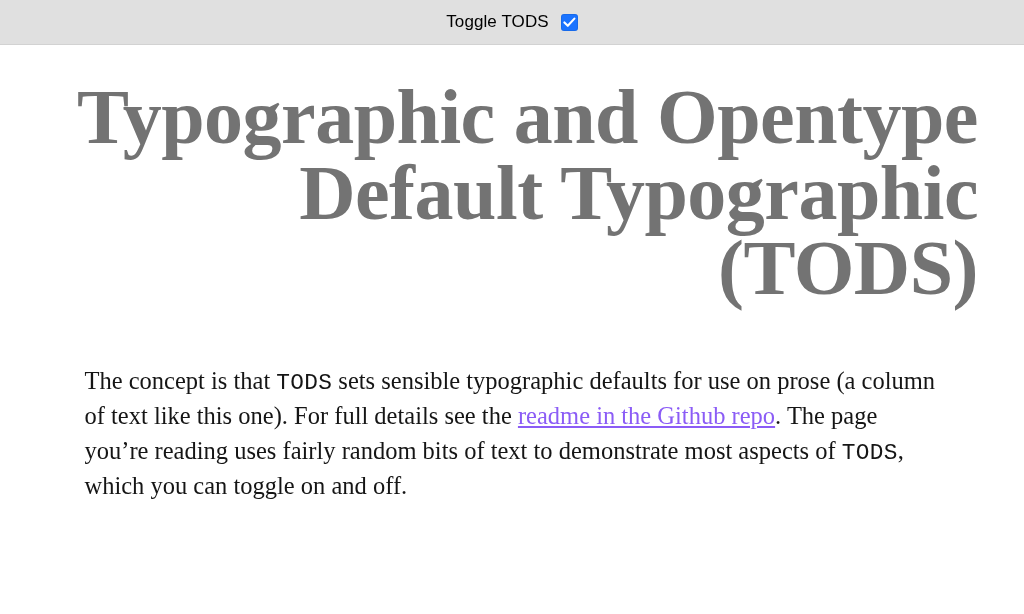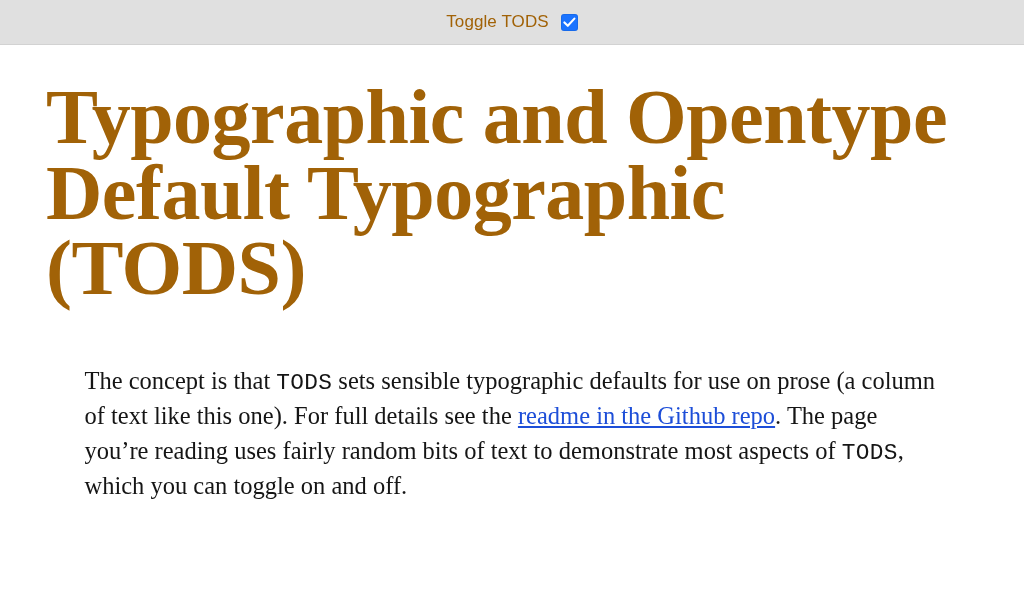--- a/index.html
+++ b/index.html
@@ -19,21 +19,21 @@
     background: #e0e0e0;
     display: flex;
     align-items: center;
     justify-content: center;
     gap: 12px;
     border-bottom: 1px solid #d2d2d2;
   }
   .toolbar-label {
     font-family: "Liberation Sans", sans-serif;
     font-size: 17px;
-    color: #a16207;
+    color: #000000;
     letter-spacing: 0.1px;
   }
   .checkbox {
     width: 17px;
     height: 17px;
     border-radius: 3px;
     background: #1a73ff;
     display: inline-flex;
     align-items: center;
     justify-content: center;
@@ -46,22 +46,22 @@
     padding: 0 46px;
   }
 
   h1.title {
     font-family: "Liberation Serif", serif;
     font-weight: bold;
     font-size: 78px;
     line-height: 0.97;
     letter-spacing: -0.5px;
     margin: 34px 0 0 0;
-    text-align: left;
-    color: #a16207;
+    text-align: right;
+    color: #737373;
   }
 
   .prose {
     max-width: 855px;
     margin: 58px auto 0 auto;
     padding: 0 30px;
     font-size: 24.5px;
     line-height: 1.42;
     color: #151515;
   }
@@ -71,21 +71,21 @@
   .prose p.italic {
     font-style: italic;
   }
   .sc {
     font-variant: small-caps;
     font-size: 0.93em;
     letter-spacing: 0.3px;
     font-family: Liberation Mono, monospace;
   }
   a.link {
-    color: #1d4ed8;
+    color: #8b5cf6;
     text-decoration: underline;
     text-underline-offset: 2px;
   }
 </style>
 </head>
 <body>
 
 <div class="toolbar">
   <span class="toolbar-label">Toggle TODS</span>
   <span class="checkbox">

